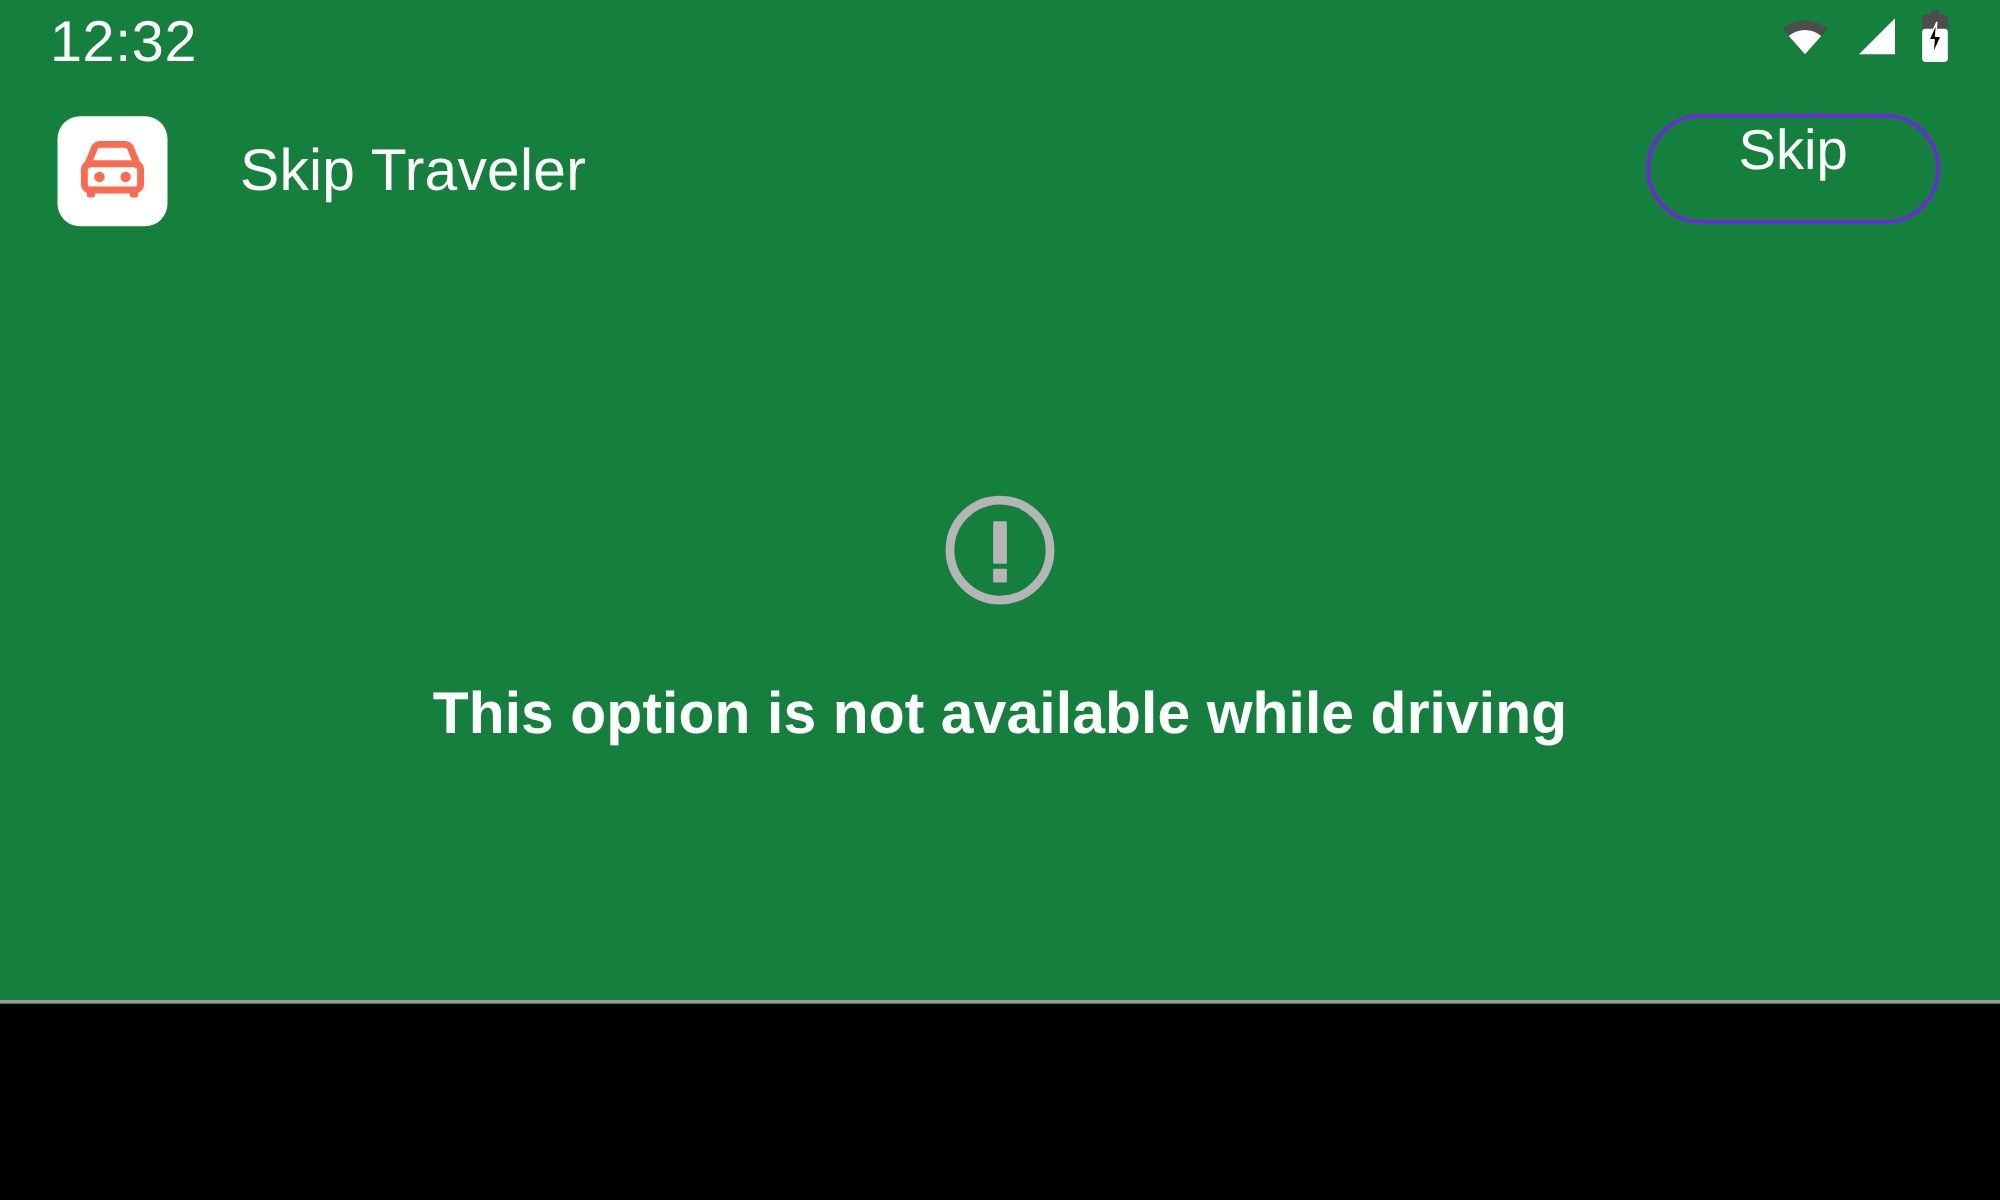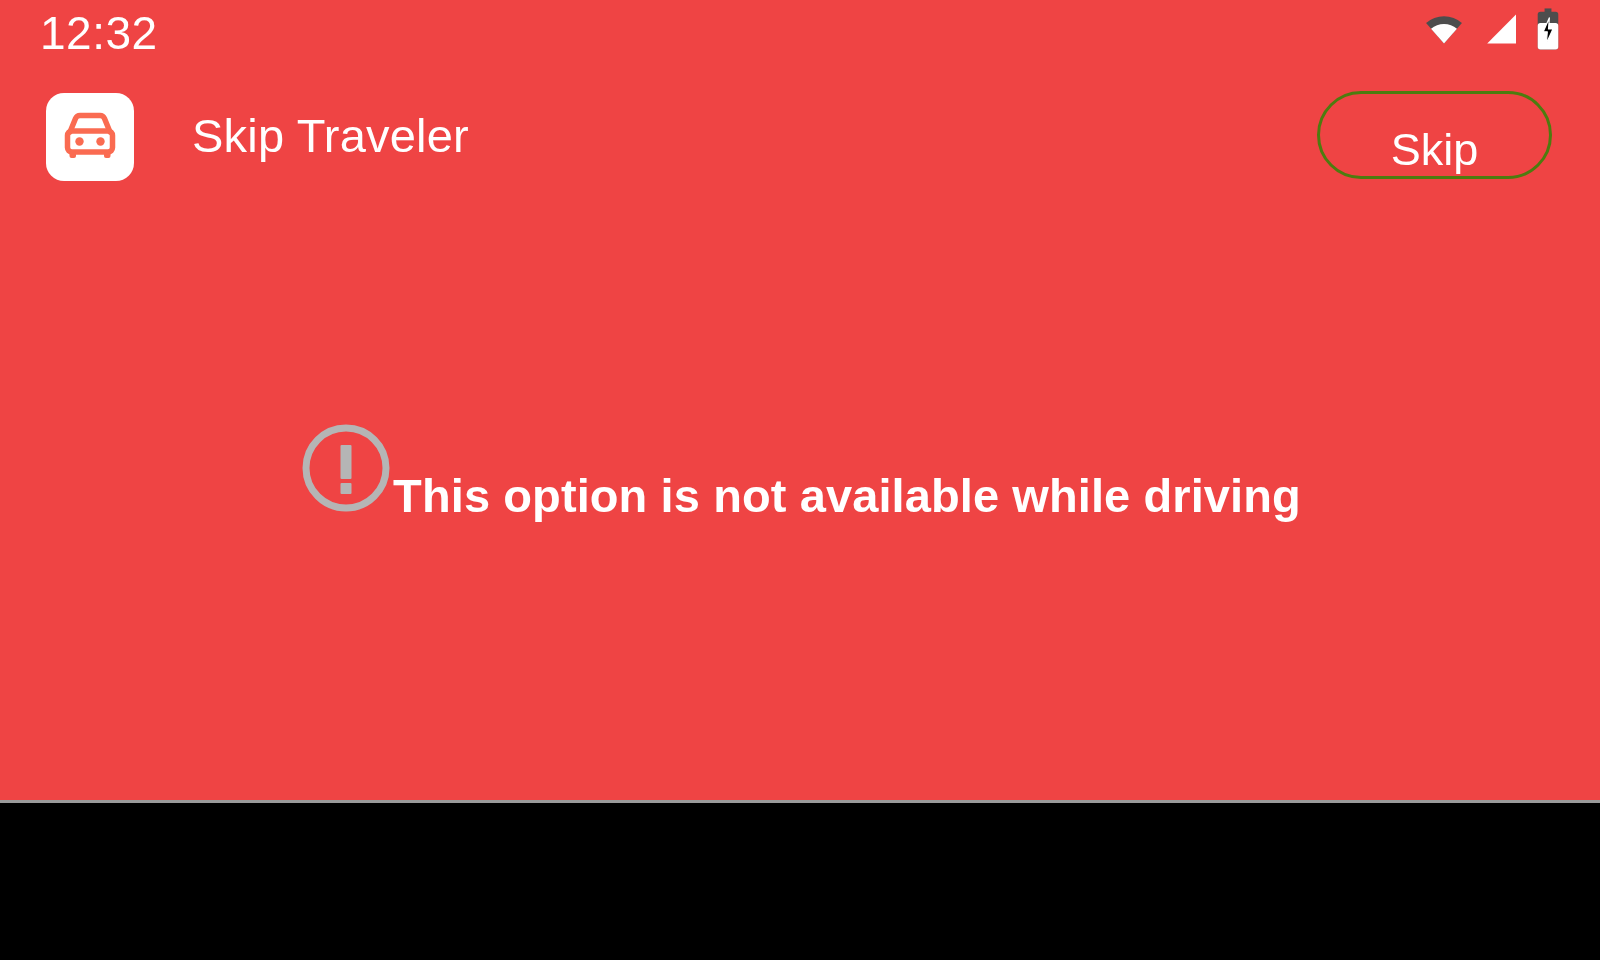--- a/index.html
+++ b/index.html
@@ -2,21 +2,21 @@
 <html><head>
 <meta charset="utf-8">
 <style>
   * { margin:0; padding:0; box-sizing:border-box; }
   html, body {
     width:1600px; height:960px;
     background:#000;
     font-family:"Liberation Sans", sans-serif;
     overflow:hidden;
   }
-  #screen { position:relative; width:1600px; height:960px; background:#ef4444; }
+  #screen { position:relative; width:1600px; height:960px; background:#15803d; }
 
   
   #status-bar {
     position:absolute; left:0; top:0; width:1600px; height:66px;
   }
   #status-clock {
     position:absolute; left:40px; top:4px;
     font-size:46px; color:#ffffff; letter-spacing:0.5px;
     line-height:58px;
   }
@@ -34,30 +34,30 @@
   }
   #app-title {
     position:absolute; left:192px; top:0px; height:110px;
     display:flex; align-items:center;
     font-size:47px; color:#ffffff; font-weight:400;
     letter-spacing:0.2px;
   }
   #skip-button {
     position:absolute; right:48px; top:11px;
     width:235px; height:88px; border-radius:48px;
-    border:3px solid #4d7c0f; background:transparent;
+    border:3px solid #6d28d9; background:transparent;
     color:#ffffff; font-size:45px; font-family:"Liberation Sans", sans-serif;
-    display:flex; align-items:flex-end; justify-content:center;
+    display:flex; align-items:flex-start; justify-content:center;
     cursor:pointer;
   }
 
   
   #main {
     position:absolute; left:0; top:190px; width:1600px; height:610px;
-    display:flex; flex-direction:row; align-items:center; justify-content:center;
+    display:flex; flex-direction:column; align-items:center; justify-content:center;
   }
   #warning-icon { margin-bottom:50px; }
   #main-message {
     font-size:47px; font-weight:700; color:#ffffff;
     text-align:center; letter-spacing:0.1px;
   }
 
   
   #divider {
     position:absolute; left:0; top:800px; width:1600px; height:3px;

